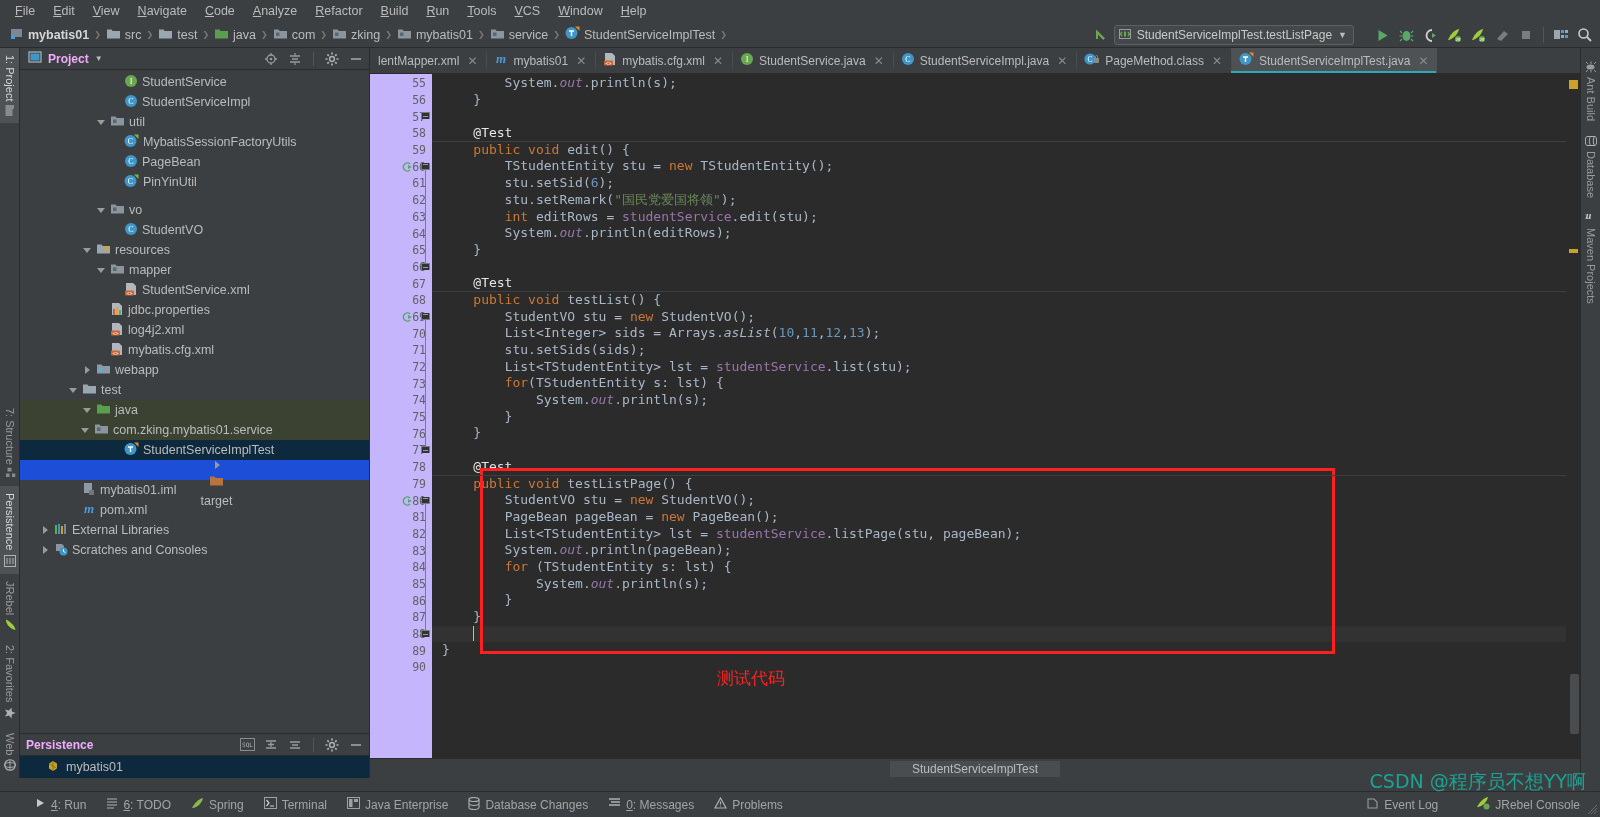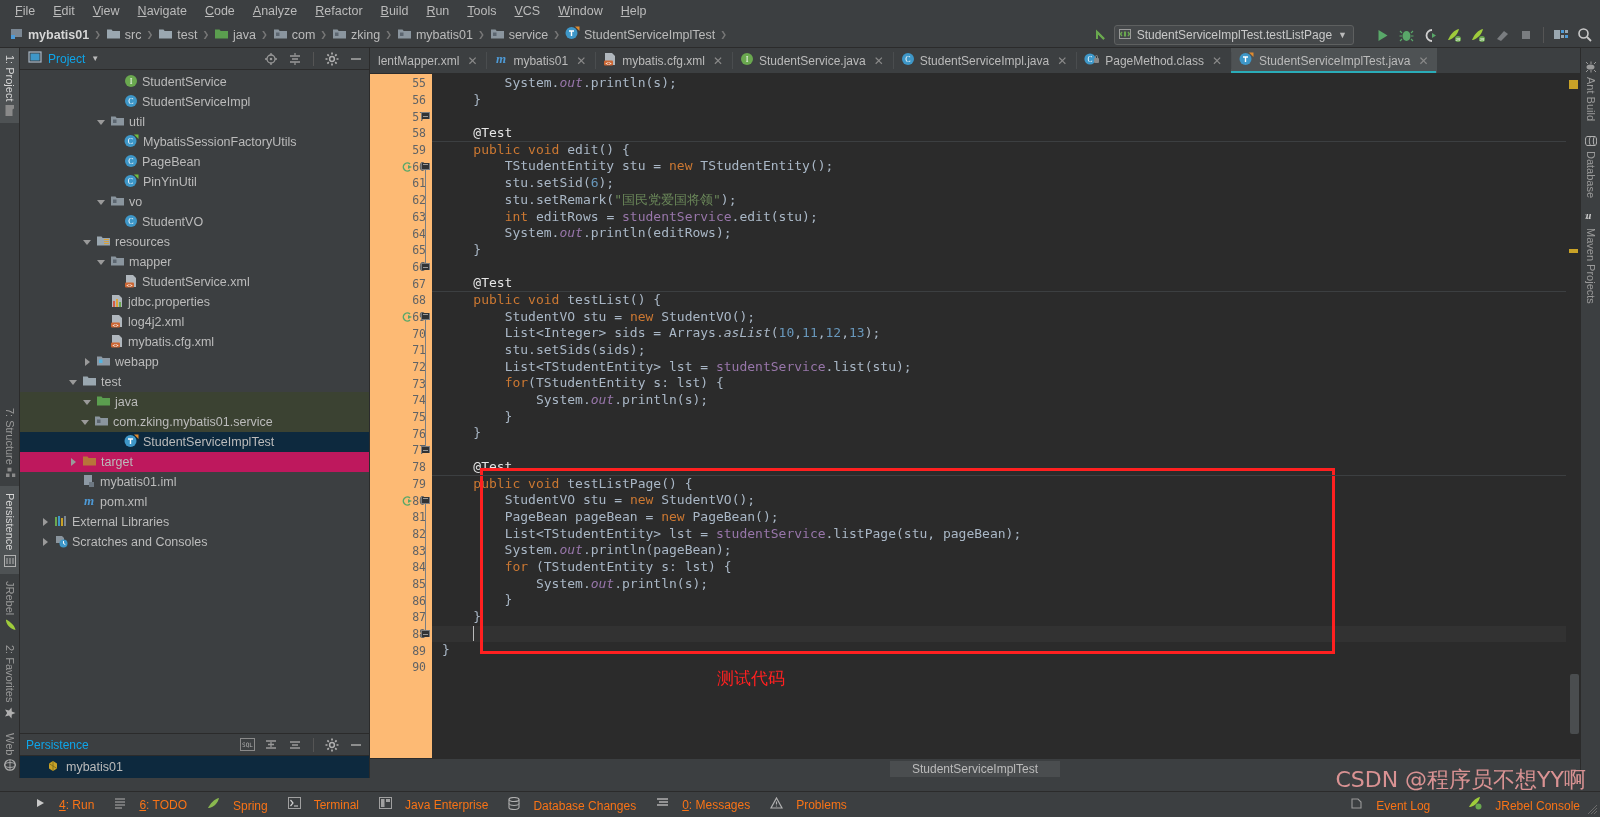--- a/index.html
+++ b/index.html
@@ -71,34 +71,34 @@
 
   
   .project-panel {
     width: 350px; flex: 0 0 350px; background: #3c3f41;
     display: flex; flex-direction: column; border-right:1px solid #2b2b2b;
   }
   .tool-header {
     height: 22px; display:flex; align-items:center; padding: 0 4px 0 8px;
     background:#3c3f41; gap:6px; border-bottom:1px solid #2b2b2b;
   }
-  .tool-header .title { font-size:12px; color:#0ea5e9; }
+  .tool-header .title { font-size:12px; color:#f0abfc;font-weight:bold; }
   .tool-header .spacer { flex:1; }
   .hdr-btn { width:18px;height:18px;display:flex;align-items:center;justify-content:center;}
   .tree {
     flex: 1; overflow: hidden; background: #3c3f41; padding-top:2px;
     position: relative;
   }
   .tree-row {
     height: 20px; display:flex; align-items:center; gap:4px;
     font-size: 12.5px; color:#bbbbbb; white-space:nowrap;
     padding-right:4px;
   }
   .tree-row.sel { background:#0d293e; }
-  .tree-row.hl { background:#be185d; }
+  .tree-row.hl { background:#1d4ed8;flex-direction:column; }
   .tree-row.hl2 { background:#3b4232; }
   .arrow {
     width:10px; height:10px; display:inline-block; flex:0 0 10px;
     position: relative;
   }
   .arrow.down::after {
     content:''; position:absolute; left:1px; top:3px;
     border-left:4px solid transparent; border-right:4px solid transparent;
     border-top:5px solid #9a9a9a;
   }
@@ -132,21 +132,21 @@
     content:''; position:absolute; left:0; top:4px; bottom:4px; width:1px; background:#4a4d4f;
   }
   .tab.active { background:#4e5254; }
   .tab.active::after {
     content:''; position:absolute; left:0; right:0; bottom:0; height:2px; background:#2aacb8;
   }
   .tab .close { color:#8a8a8a; font-size:12px; margin-left:3px; }
 
   .editor-body { flex:1; display:flex; background:#2b2b2b; position:relative; overflow:hidden; }
   .gutter {
-    width: 62px; flex:0 0 62px; background:#fdba74; position:relative;
+    width: 62px; flex:0 0 62px; background:#c4b5fd; position:relative;
     padding-top: 1px;
   }
   .gline {
     height:16.7px; display:flex; align-items:center; justify-content:flex-end;
     padding-right:6px; font-family:"DejaVu Sans Mono","Liberation Mono",monospace;
     font-size:11.5px; color:#606366;
   }
   .run-arrow {
     position:absolute; left:31px; width:12px; height:12px;
   }
@@ -219,29 +219,29 @@
     display:flex; flex-direction:column; padding-top:6px;
   }
 
   
   .bottombar {
     position:absolute; left:0; right:0; bottom:0; height:26px;
     background:#3c3f41; display:flex; align-items:center;
     border-top:1px solid #2b2b2b; padding-left:24px; gap:0;
   }
   .bb-item {
-    display:flex; align-items:flex-end; gap:13px; padding:0 10px;
-    font-size:12px; color:#f97316; white-space:nowrap;
+    display:flex; align-items:center; gap:5px; padding:0 10px;
+    font-size:12px; color:#a3a3a3; white-space:nowrap;
   }
   .bb-right { position:absolute; right:10px; display:flex; align-items:center; gap:18px; }
   .ul { text-decoration: underline; }
 
   .watermark {
     position:absolute; right:14px; bottom:22px;
-    font-size:22px; color:#fca5a5; opacity:.82;
+    font-size:19px; color:#14b8a6; opacity:.82;
     font-family:"DejaVu Sans", sans-serif; pointer-events:none;
     white-space:nowrap;
   }
   .corner-grip { position:absolute; right:2px; bottom:2px; width:12px; height:12px; }
 </style>
 </head>
 <body>
 
 <div class="app">
 
@@ -541,21 +541,21 @@
           </div>
           <div class="tree-row" style="padding-left: 90px;">
             <span class="arrow"></span>
             <span class="ic"><svg width="15" height="14" viewBox="0 0 15 14">
                 <circle cx="6.5" cy="7" r="6" fill="#3e97c8"></circle>
                 <text x="6.5" y="10" font-size="8" fill="#fff" text-anchor="middle" font-family="serif">C</text>
                 <path d="M10 0.5 L14.5 0.5 L14.5 5 Z" fill="#73bf3e"></path>
               </svg></span>
             <span class="tree-lbl">PinYinUtil</span>
           </div>
-          <div class="tree-row" style="padding-left: 76px;">
+          <div class="tree-row" style="padding-left: 76px; margin-top: 8px;">
             <span class="arrow down"></span>
             <span class="ic"><svg width="15" height="13" viewBox="0 0 15 13">
                 <path d="M1 2.5 h4.5 l1.2 1.5 H14 v7.5 H1 Z" fill="#8a959e"></path>
                 <rect x="3" y="5.5" width="3.5" height="3.5" fill="#5c6670"></rect>
               </svg></span>
             <span class="tree-lbl">vo</span>
           </div>
           <div class="tree-row" style="padding-left: 90px;">
             <span class="arrow"></span>
             <span class="ic"><svg width="14" height="14" viewBox="0 0 14 14">

